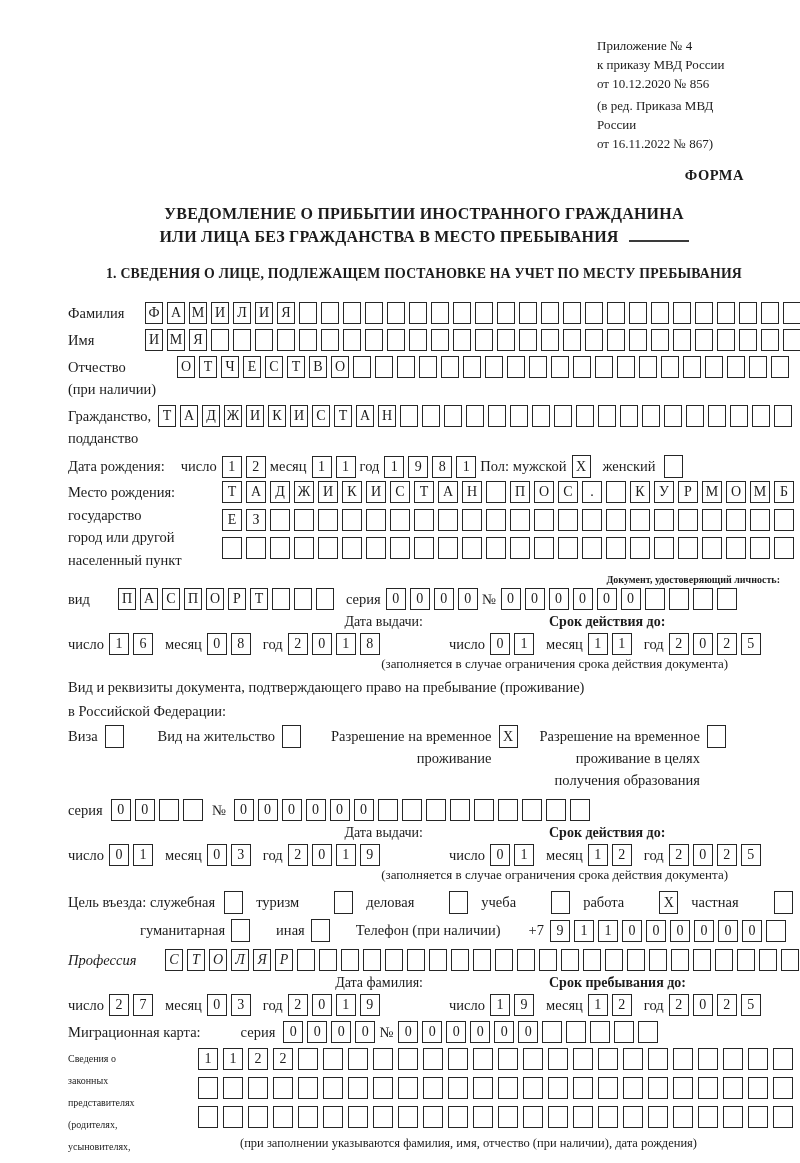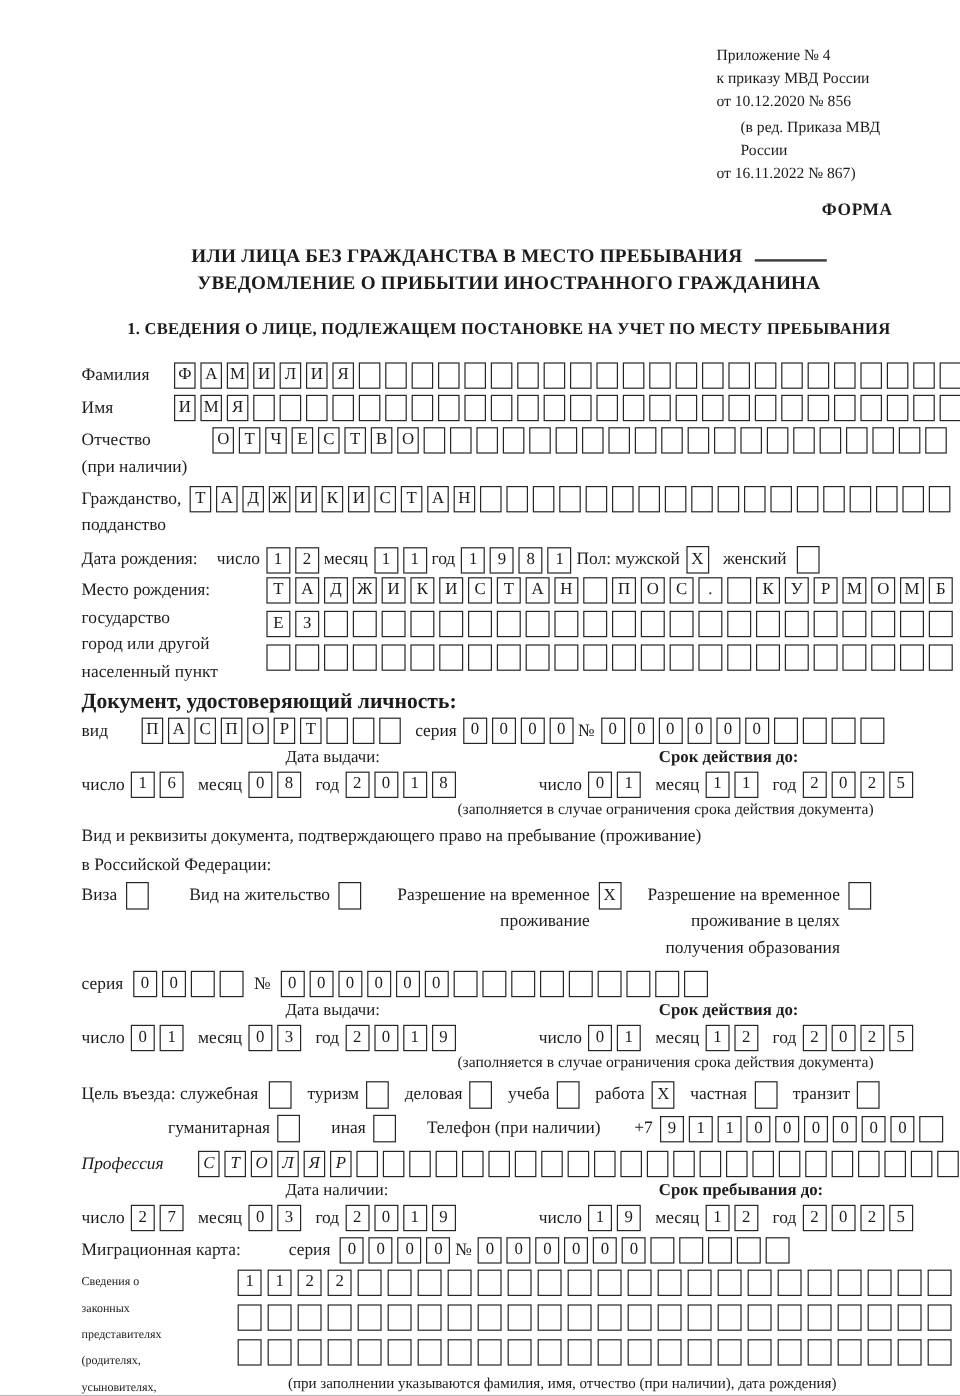--- a/index.html
+++ b/index.html
@@ -3,21 +3,21 @@
 <meta charset="utf-8">
 <style>
   html,body{margin:0;padding:0;background:#888;}
   .page{
     width:800px;height:1163px;background:#ffffff;color:#1c1c1c;
     font-family:"Liberation Serif","DejaVu Serif",serif;
     box-sizing:border-box;padding:36px 20px 0 68px;
     position:relative;overflow:hidden;margin:0 auto;
   }
   .doc-ref{width:150px;margin:0 33px 0 auto;font-size:13px;line-height:19px;}
-  .doc-ref .amend{margin-top:3px;margin-left:20px;}
+  .doc-ref .amend{margin-top:3px;}
   .form-label{text-align:right;padding-right:36px;font-weight:bold;font-size:14.5px;margin-top:14px;letter-spacing:.5px;}
   .title{text-align:center;font-weight:bold;font-size:16px;line-height:23px;margin-top:18px;letter-spacing:.2px;}
   .title .uline{display:inline-block;width:60px;border-bottom:2.2px solid #3a3a3a;height:13px;margin-left:10px;}
   .sec-heading{text-align:center;font-weight:bold;font-size:13.8px;margin-top:18px;letter-spacing:.2px;}
 
   .flabel{font-size:14.5px;white-space:nowrap;}
   .boxes{display:inline-flex;flex:none;}
   .box{
     box-sizing:border-box;flex:none;width:18px;height:22px;border:1.6px solid #262626;
     margin-right:4px;display:inline-flex;align-items:center;justify-content:center;
@@ -36,43 +36,43 @@
   .row-patronymic,.row-citizenship{margin-top:5px;}
 
   .inline-row{display:flex;align-items:center;margin-top:6px;font-size:14.5px;}
   .inline-row .gap{width:8px;flex:none;}
   .inline-row .sgap{width:5px;flex:none;}
 
   .bp-block{display:flex;margin-top:3px;}
   .bp-labels{flex:none;width:154px;font-size:14.5px;line-height:22.5px;}
   .bp-rows .boxes{display:flex;margin-bottom:6px;}
 
-  .center-bold{text-align:left;font-weight:bold;font-size:18px;margin-top:3px;}
+  .center-bold{text-align:right;font-weight:bold;font-size:10px;margin-top:3px;}
 
   .dates{display:flex;margin-top:3px;}
   .dates .dcol1{flex:none;width:355px;}
   .dates .dcol2{flex:none;padding-left:26px;}
   .dhead{font-size:14px;line-height:18px;}
-  .dcol1 .dhead{padding-left:170px;}
+  .dcol1 .dhead{padding-left:170px;text-align:right;}
   .dcol2 .dhead{padding-left:100px;font-weight:bold;}
   .dgroup{display:flex;align-items:center;margin-top:2px;}
   .dgroup .flabel{margin-right:5px;}
   .dgroup .boxes{margin-right:8px;}
   .note-right{font-size:13px;margin:1px 52px 0 auto;width:fit-content;}
 
   .intro{font-size:14.5px;margin-top:7px;}
   .permits{display:flex;align-items:flex-start;margin-top:5px;font-size:14.5px;}
   .permits .plabel{line-height:22px;}
   .permits .pcenter{text-align:right;line-height:22px;}
   .permits .boxes{margin:0 10px 0 7px;}
 
   .opt{display:flex;align-items:center;}
   .opt .flabel{margin-right:6px;}
   .purpose1{display:flex;align-items:center;margin-top:8px;}
-  .purpose1 .opt{margin-right:9px;}
+  .purpose1 .opt{margin-right:9px;gap:29px;}
   .purpose2{display:flex;align-items:center;margin-top:5px;padding-left:72px;}
   .purpose2 .opt{margin-right:22px;}
   .row-profession{margin-top:7px;font-style:italic;}
   .row-profession .lblcol{width:97px;}
 
   .rep-block{display:flex;margin-top:5px;}
   .rep-labels{flex:none;width:130px;font-size:10px;line-height:22px;}
   .rep-rows .boxes{display:flex;margin-bottom:7px;}
   .rep-note{font-size:12.5px;padding-left:42px;margin-top:8px;}
 </style>
@@ -85,22 +85,22 @@
     <div>Приложение № 4</div>
     <div>к приказу МВД России</div>
     <div>от 10.12.2020 № 856</div>
     <div class="amend">(в ред. Приказа МВД России</div>
     <div>от 16.11.2022 № 867)</div>
   </div>
 
   <div class="form-label">ФОРМА</div>
 
   <div class="title">
+    <div>УВЕДОМЛЕНИЕ О ПРИБЫТИИ ИНОСТРАННОГО ГРАЖДАНИНА</div>
     <div><span>ИЛИ ЛИЦА БЕЗ ГРАЖДАНСТВА В МЕСТО ПРЕБЫВАНИЯ</span><span class="uline"></span></div>
-    <div>УВЕДОМЛЕНИЕ О ПРИБЫТИИ ИНОСТРАННОГО ГРАЖДАНИНА</div>
   </div>
 
   <div class="sec-heading">1. СВЕДЕНИЯ О ЛИЦЕ, ПОДЛЕЖАЩЕМ ПОСТАНОВКЕ НА УЧЕТ ПО МЕСТУ ПРЕБЫВАНИЯ</div>
 
   <div class="frow row-surname">
     <div class="lblcol">Фамилия</div>
     <div class="boxes">
         <span class="box">Ф</span>
         <span class="box">А</span>
         <span class="box">М</span>
@@ -676,21 +676,21 @@
         <span class="box"></span>
         <span class="box"></span>
         <span class="box"></span>
         <span class="box"></span>
         <span class="box"></span>
       </div>
   </div>
 
   <div class="dates">
     <div class="dcol1">
-      <div class="dhead">Дата наличии:</div>
+      <div class="dhead">Дата фамилия:</div>
       <div class="dgroup">
         <span class="flabel">число</span>
         <span class="boxes wideb">
             <span class="box">2</span>
             <span class="box">7</span>
           </span>
         <span class="flabel">месяц</span>
         <span class="boxes wideb">
             <span class="box">0</span>
             <span class="box">3</span>

